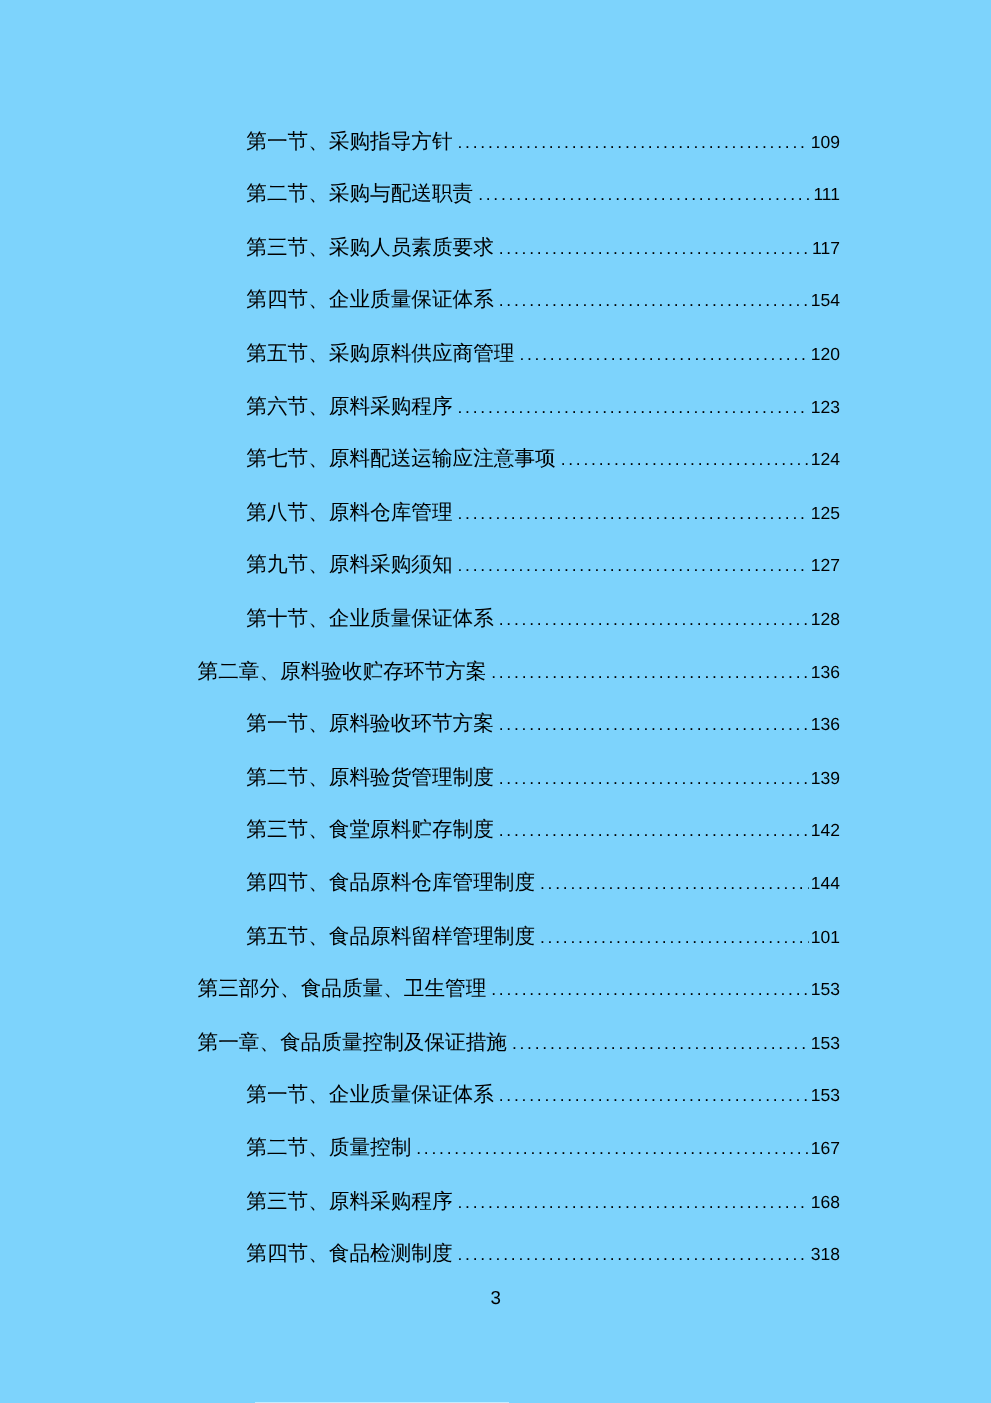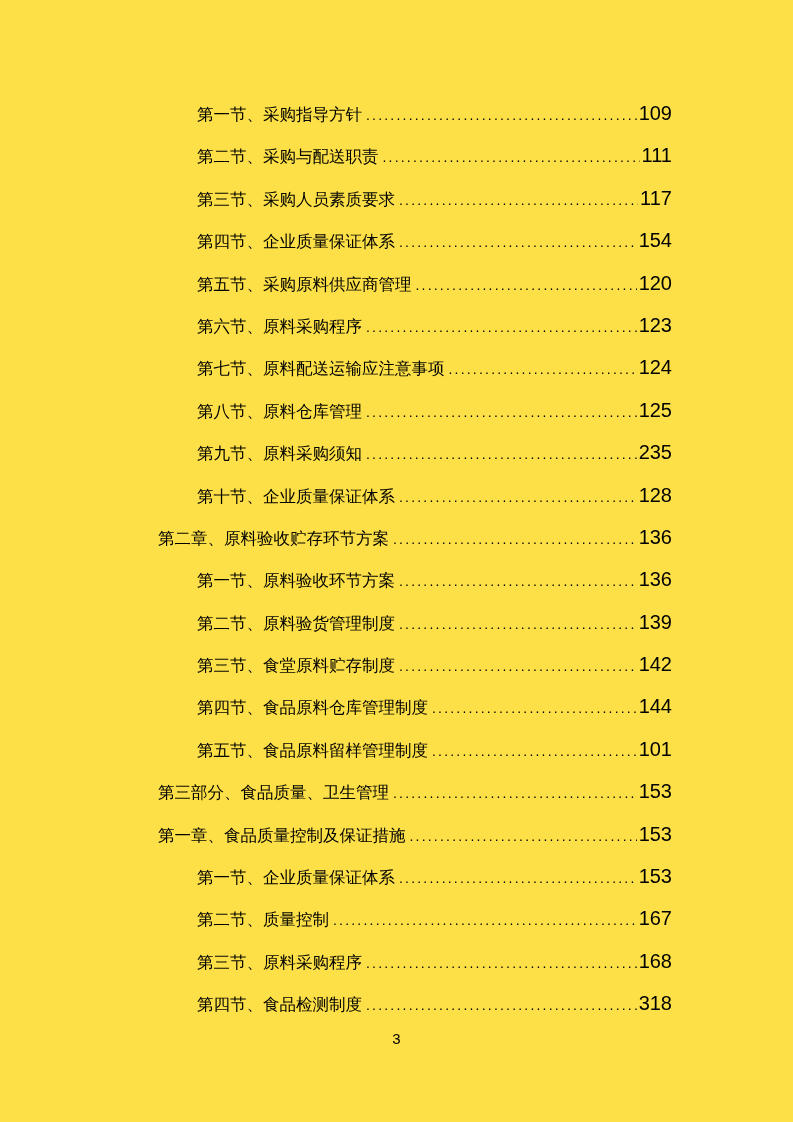--- a/index.html
+++ b/index.html
@@ -10,21 +10,21 @@
   body {
     width: 793px;
     height: 1122px;
     font-family: "Liberation Serif", "DejaVu Serif", serif;
     color: #000000;
   }
   .page {
     position: relative;
     width: 793px;
     height: 1122px;
-    background: #fde047;
+    background: #7dd3fc;
     overflow: hidden;
   }
   .toc {
     position: absolute;
     top: 92px;
     left: 158px;
     width: 514px;
   }
   .toc-row {
     display: flex;
@@ -52,21 +52,21 @@
     font-size: 14px;
     letter-spacing: 2.2px;
   }
   .toc-dots::after {
     content: "........................................................................................................................................................................................";
   }
   .toc-page {
     flex: 0 0 auto;
     white-space: nowrap;
     font-family: "Liberation Sans", "DejaVu Sans", sans-serif;
-    font-size: 20px;
+    font-size: 14px;
   }
   .footer {
     position: absolute;
     top: 1030px;
     left: 0;
     width: 793px;
     text-align: center;
   }
   .footer-page-number {
     font-family: "Liberation Sans", "DejaVu Sans", sans-serif;
@@ -123,21 +123,21 @@
 
   <div class="toc-row level-2">
     <span class="toc-title">第八节、原料仓库管理</span>
     <span class="toc-dots"></span>
     <span class="toc-page">125</span>
   </div>
 
   <div class="toc-row level-2">
     <span class="toc-title">第九节、原料采购须知</span>
     <span class="toc-dots"></span>
-    <span class="toc-page">235</span>
+    <span class="toc-page">127</span>
   </div>
 
   <div class="toc-row level-2">
     <span class="toc-title">第十节、企业质量保证体系</span>
     <span class="toc-dots"></span>
     <span class="toc-page">128</span>
   </div>
 
   <div class="toc-row level-1">
     <span class="toc-title">第二章、原料验收贮存环节方案</span>

